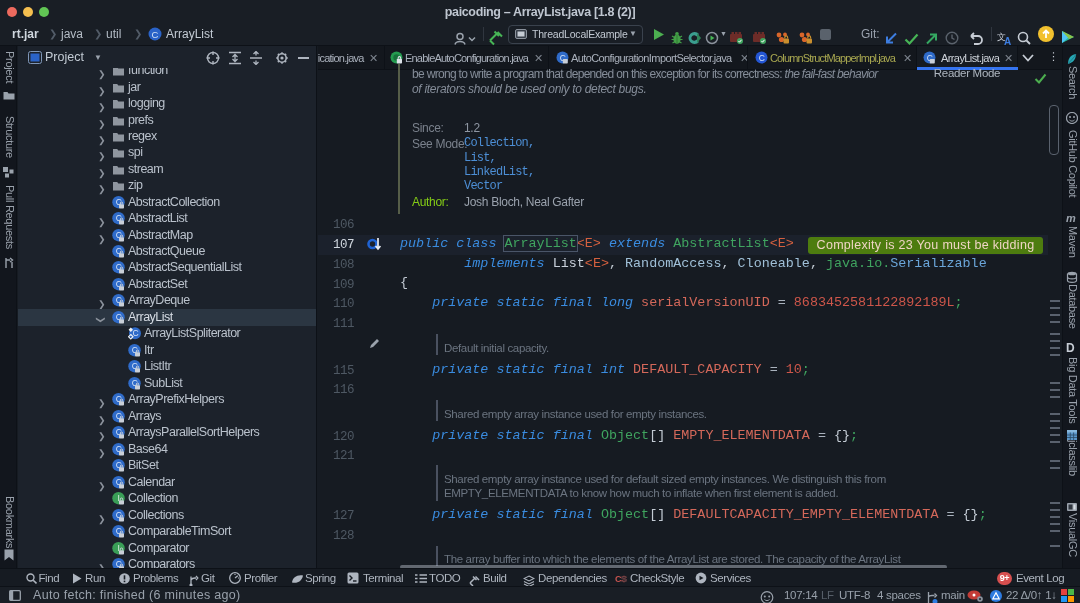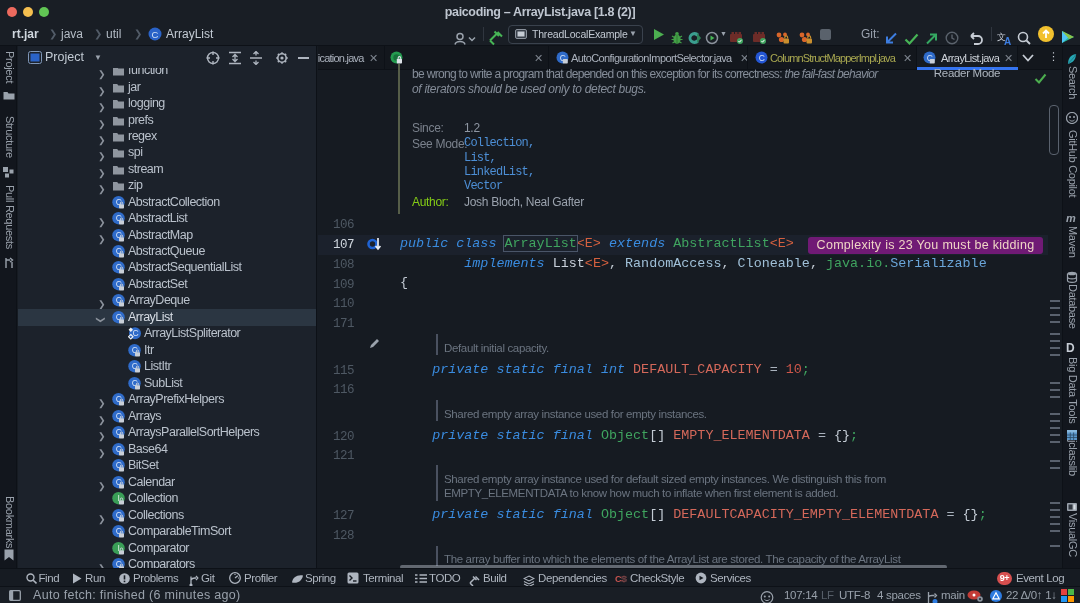--- a/index.html
+++ b/index.html
@@ -499,20 +499,21 @@
         <span style="position:absolute;left:-2px;letter-spacing:-0.75px">lication.java</span>
         <span class="x" style="left:51px">✕</span>
       </div>
   <div class="tab" style="left:67px;width:164px">
         <svg style="position:absolute;left:5px;top:5px" width="13" height="13">
           <circle cx="6.5" cy="6.5" r="6" fill="#259b50"></circle>
           <circle cx="6.5" cy="6.5" r="3.2" fill="#16713a"></circle>
           <rect x="6.8" y="7.8" width="5.2" height="4.7" rx="0.8" fill="#dde2e8"></rect>
           <path d="M8.2 7.8 v-1 a1.2 1.2 0 0 1 2.4 0 v1" stroke="#dde2e8" stroke-width="1.1" fill="none"></path>
         </svg>
+        <span style="position:absolute;left:20px;letter-spacing:-0.8px">EnableAutoConfiguration.java</span>
         <span class="x" style="left:149px">✕</span>
       </div>
   <div class="tab" style="left:231px;width:199px">
         <svg style="position:absolute;left:7px;top:5px" width="13" height="13">
           <circle cx="6.5" cy="6.5" r="6" fill="#2f6bc9"></circle>
           <text x="6.5" y="9.5" font-size="8.5" fill="#d6e4f7" text-anchor="middle" font-family="Liberation Sans">C</text>
           <rect x="6.8" y="8" width="5" height="4.5" rx="0.8" fill="#c9cfd8"></rect>
         </svg>
         <span style="position:absolute;left:22px">AutoConfigurationImportSelector.java</span>
         <span class="x" style="left:191px">✕</span>
@@ -558,40 +559,41 @@
       <path d="M1.5 6 L5 9.5 L11.5 1.5" stroke="#4cae4f" stroke-width="2" fill="none"></path>
     </svg>
 
 <div style="position:absolute;left:0;top:189px;width:730px;height:20px;background:#1b212c"></div>
 
 <div class="ln" style="top:172px">106</div>
 <div class="ln" style="top:192px;color:#cfd6de">107</div>
 <div class="ln" style="top:212px">108</div>
 <div class="ln" style="top:231.5px">109</div>
 <div class="ln" style="top:251px">110</div>
-<div class="ln" style="top:271px">171</div>
+<div class="ln" style="top:271px">111</div>
 <div class="ln" style="top:318px">115</div>
 <div class="ln" style="top:337px">116</div>
 <div class="ln" style="top:384px">120</div>
 <div class="ln" style="top:403px">121</div>
 <div class="ln" style="top:463px">127</div>
 <div class="ln" style="top:483px">128</div>
 
 <svg style="position:absolute;left:49px;top:190px" width="16" height="16" viewBox="0 0 16 16">
       <circle cx="5.5" cy="8" r="4" fill="none" stroke="#1f63d4" stroke-width="2.6"></circle>
       <path d="M11 2 L11 12.2 M8.6 10 L11 13 L13.4 10" stroke="#e8ecf2" stroke-width="1.7" fill="none"></path>
     </svg>
 <svg style="position:absolute;left:50px;top:291px" width="13" height="13" viewBox="0 0 13 13">
       <path d="M2 11 L3 8 L9 2 L11 4 L5 10 Z M2 11 L4.5 10.5" fill="#9aa2ac"></path>
     </svg>
 
 <div class="code" style="left:82px;top:189.5px"><span class="kw">public class </span><span class="cls" style="outline:1px solid #4a5568">ArrayList</span><span class="ang">&lt;E&gt;</span> <span class="kw">extends</span> <span class="cls">AbstractList</span><span class="ang">&lt;E&gt;</span></div>
-<div style="position:absolute;left:490px;top:190.5px;width:235px;height:17px;background:#701a75;border-radius:3px;color:#efd5c5;font-size:12.5px;letter-spacing:0.3px;line-height:17px;text-align:center">Complexity is 23 You must be kidding</div>
+<div style="position:absolute;left:490px;top:190.5px;width:235px;height:17px;background:#4d7c0f;border-radius:3px;color:#efd5c5;font-size:12.5px;letter-spacing:0.3px;line-height:17px;text-align:center">Complexity is 23 You must be kidding</div>
 <div class="code" style="left:82px;top:209.5px">        <span class="kw">implements</span> <span style="color:#c9d1db">List</span><span class="ang">&lt;E&gt;</span><span style="color:#c3cbd4">, </span><span class="ifc">RandomAccess</span><span style="color:#c3cbd4">, </span><span class="ifc">Cloneable</span><span style="color:#c3cbd4">, </span><span class="cls">java.io.</span><span style="color:#6ba6da">Serializable</span></div>
 <div class="code" style="left:82px;top:229px">{</div>
+<div class="code" style="left:82px;top:248.5px">    <span class="kw">private static final long </span><span class="fld">serialVersionUID</span> <span style="color:#a9b2bd">=</span> <span class="num">8683452581122892189L</span><span class="semi">;</span></div>
 <div class="doc" style="left:126px;top:295.5px">Default initial capacity.</div>
 <div class="docline" style="left:118px;top:288px;height:21px"></div>
 <div class="code" style="left:82px;top:315.5px">    <span class="kw">private static final int </span><span class="fld">DEFAULT_CAPACITY</span> <span style="color:#a9b2bd">=</span> <span class="num">10</span><span class="semi">;</span></div>
 <div class="doc" style="left:126px;top:361.5px">Shared empty array instance used for empty instances.</div>
 <div class="docline" style="left:118px;top:354px;height:21px"></div>
 <div class="code" style="left:82px;top:381.5px">    <span class="kw">private static final </span><span class="cls">Object</span>[] <span class="fld">EMPTY_ELEMENTDATA</span> <span style="color:#a9b2bd">=</span> {}<span class="semi">;</span></div>
 <div class="doc" style="left:126px;top:426.5px">Shared empty array instance used for default sized empty instances. We distinguish this from</div>
 <div class="doc" style="left:126px;top:440.5px">EMPTY_ELEMENTDATA to know how much to inflate when first element is added.</div>
 <div class="docline" style="left:118px;top:419px;height:36px"></div>
 <div class="code" style="left:82px;top:460.5px">    <span class="kw">private static final </span><span class="cls">Object</span>[] <span class="fld">DEFAULTCAPACITY_EMPTY_ELEMENTDATA</span> <span style="color:#a9b2bd">=</span> {}<span class="semi">;</span></div>

